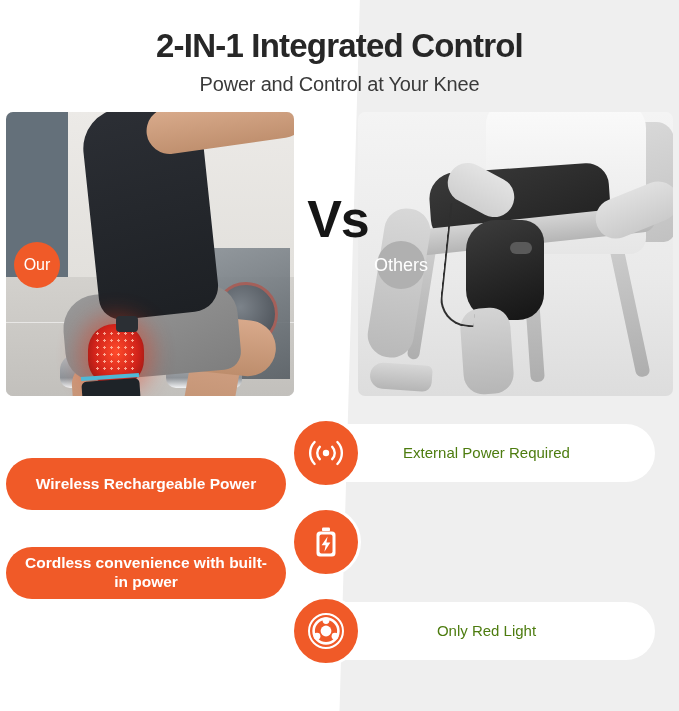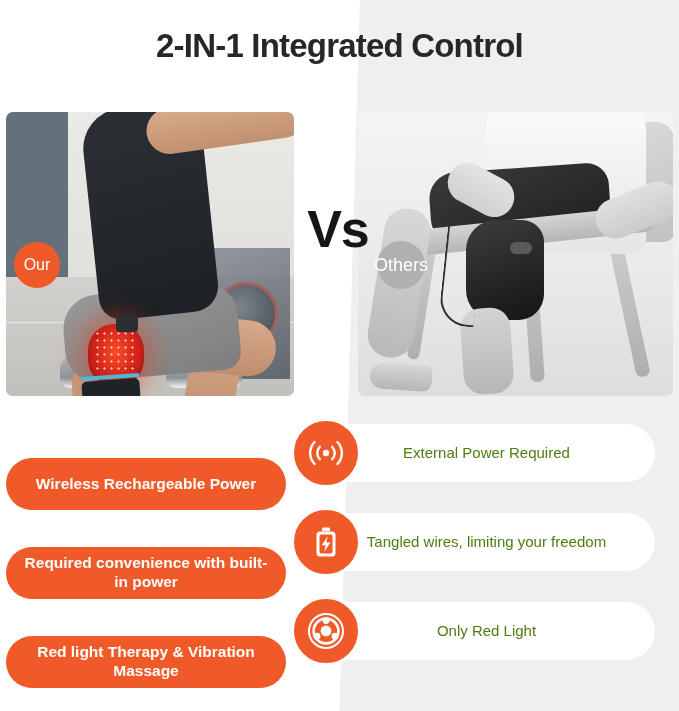--- a/index.html
+++ b/index.html
@@ -313,21 +313,21 @@
   .badge-others {
     left: 377px; top: 129px;
     width: 48px; height: 48px;
     background: #b0b0b0;
     font-size: 18px;
   }
 
   
   .vs {
     position: absolute;
-    left: 288px; top: 203px;
+    left: 288px; top: 193px;
     width: 100px;
     text-align: center;
     font-size: 52px;
     font-weight: bold;
     color: #161616;
     letter-spacing: -1px;
     z-index: 7;
     line-height: 1;
   }
 
@@ -398,20 +398,21 @@
 </style>
 </head>
 <body>
 
 <div id="page">
 
   <div class="bg-right-panel"></div>
 
   <div class="header">
     <h1 class="title">2-IN-1 Integrated Control</h1>
+    <p class="subtitle">Power and Control at Your Knee</p>
   </div>
 
   <div class="photos">
 
     <div class="photo photo-left">
       <div class="scene scene-left">
         <div class="gym-wall"></div>
         <div class="gym-pillar"></div>
         <div class="gym-floor"></div>
         <div class="gym-machine"></div>
@@ -473,42 +474,36 @@
           <circle cx="20" cy="20" r="3.2" fill="#ffffff"></circle>
           <path d="M13.8 13.8a8.8 8.8 0 0 0 0 12.4" stroke="#ffffff" stroke-width="2.4" fill="none" stroke-linecap="round"></path>
           <path d="M26.2 13.8a8.8 8.8 0 0 1 0 12.4" stroke="#ffffff" stroke-width="2.4" fill="none" stroke-linecap="round"></path>
           <path d="M8.6 9a15.8 15.8 0 0 0 0 22" stroke="#ffffff" stroke-width="2.4" fill="none" stroke-linecap="round"></path>
           <path d="M31.4 9a15.8 15.8 0 0 1 0 22" stroke="#ffffff" stroke-width="2.4" fill="none" stroke-linecap="round"></path>
         </svg>
       </div>
     </div>
 
     <div class="row">
-      <div class="pill-right">
-        <span class="pill-right-text">Tangled wires, limiting your freedom</span>
-      </div>
       <div class="pill-left">
-        <span class="pill-left-text">Required convenience with built-in power</span>
+        <span class="pill-left-text">Cordless convenience with built-in power</span>
       </div>
       <div class="icon-badge">
         <svg width="40" height="40" viewBox="0 0 40 40" aria-hidden="true">
           <rect x="16" y="5.5" width="8" height="3.6" rx="1.2" fill="#ffffff"></rect>
           <rect x="10.5" y="9.5" width="19" height="25" rx="3.5" fill="#ffffff"></rect>
           <rect x="13.5" y="12.5" width="13" height="19" rx="2" fill="#f05a28"></rect>
           <path d="M21.6 14.5 L15.6 23.2 L19.6 23.2 L18.4 29.8 L24.4 20.6 L20.4 20.6 Z" fill="#ffffff"></path>
         </svg>
       </div>
     </div>
 
     <div class="row">
       <div class="pill-right">
         <span class="pill-right-text">Only Red Light</span>
-      </div>
-      <div class="pill-left">
-        <span class="pill-left-text">Red light Therapy &amp; Vibration Massage</span>
       </div>
       <div class="icon-badge">
         <svg width="42" height="42" viewBox="0 0 42 42" aria-hidden="true">
           <circle cx="21" cy="21" r="17" fill="none" stroke="#ffffff" stroke-width="2"></circle>
           <circle cx="21" cy="21" r="12.4" fill="none" stroke="#ffffff" stroke-width="2.6"></circle>
           <circle cx="21" cy="21" r="5.4" fill="#ffffff"></circle>
           <circle cx="21" cy="10.6" r="3.4" fill="#ffffff"></circle>
           <circle cx="30" cy="26.2" r="3.4" fill="#ffffff"></circle>
           <circle cx="12" cy="26.2" r="3.4" fill="#ffffff"></circle>
         </svg>

